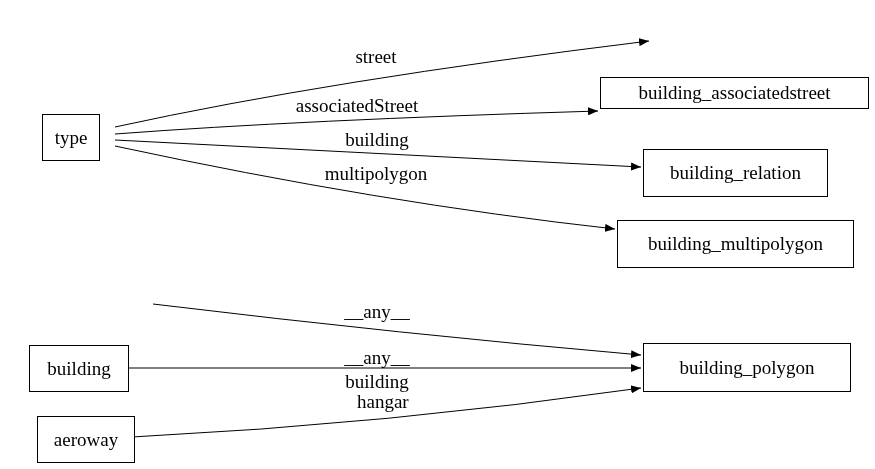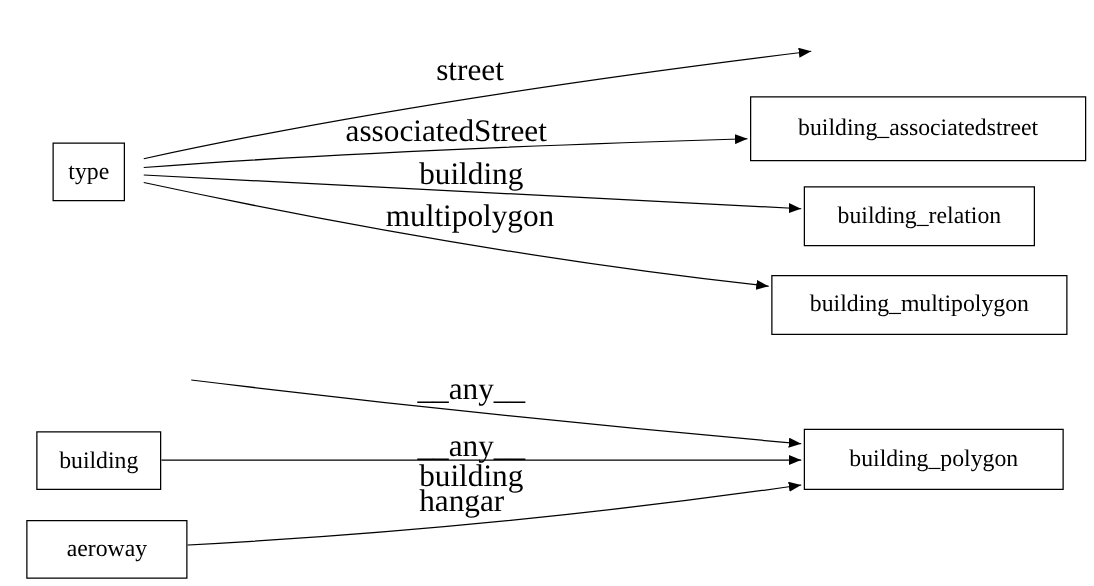--- a/index.html
+++ b/index.html
@@ -31,23 +31,23 @@
     display: flex;
     align-items: center;
     justify-content: center;
     font-size: 19px;
     line-height: 20px;
     white-space: nowrap;
   }
   .edge-label {
     position: absolute;
     transform: translate(-50%, -50%);
-    font-size: 25px;
+    font-size: 19px;
     line-height: 20px;
-    text-align: left;
+    text-align: right;
     white-space: pre-line;
     background: transparent;
   }
 </style>
 </head>
 <body>
 
 <div id="canvas">
 
   <svg id="edge-layer" viewBox="0 0 875 469" xmlns="http://www.w3.org/2000/svg">
@@ -61,32 +61,32 @@
     <path d="M115,140 L641,167" fill="none" stroke="#000000" stroke-width="1" marker-end="url(#arrow)"></path>
     <path d="M115,146 Q380,203 615,229" fill="none" stroke="#000000" stroke-width="1" marker-end="url(#arrow)"></path>
     <path d="M153,304 Q400,334 641,355" fill="none" stroke="#000000" stroke-width="1" marker-end="url(#arrow)"></path>
     <path d="M129,368 L641,368" fill="none" stroke="#000000" stroke-width="1" marker-end="url(#arrow)"></path>
     <path d="M132,437 Q390,424 641,388" fill="none" stroke="#000000" stroke-width="1" marker-end="url(#arrow)"></path>
   </svg>
 
   <div class="node" style="left:42px; top:114px; width:58px; height:47px">type</div>
 
 
-  <div class="node" style="left:600px; top:77px; width:269px; height:52px">building_associatedstreet</div>
+  <div class="node" style="left:600px; top:77px; width:269px; height:32px">building_associatedstreet</div>
 
   <div class="node" style="left:643px; top:149px; width:185px; height:48px">building_relation</div>
 
   <div class="node" style="left:617px; top:220px; width:237px; height:48px">building_multipolygon</div>
 
   <div class="node" style="left:643px; top:343px; width:208px; height:49px">building_polygon</div>
 
 
   <div class="node" style="left:29px; top:345px; width:100px; height:47px">building</div>
 
-  <div class="node" style="left:21px; top:416px; width:129px; height:47px">aeroway</div>
+  <div class="node" style="left:37px; top:416px; width:98px; height:47px">aeroway</div>
 
   <div class="edge-label" style="left:376px; top:57px">street</div>
 
   <div class="edge-label" style="left:357px; top:106px">associatedStreet</div>
 
   <div class="edge-label" style="left:377px; top:140px">building</div>
 
   <div class="edge-label" style="left:376px; top:174px">multipolygon</div>
 
   <div class="edge-label" style="left:377px; top:312px">__any__</div>

